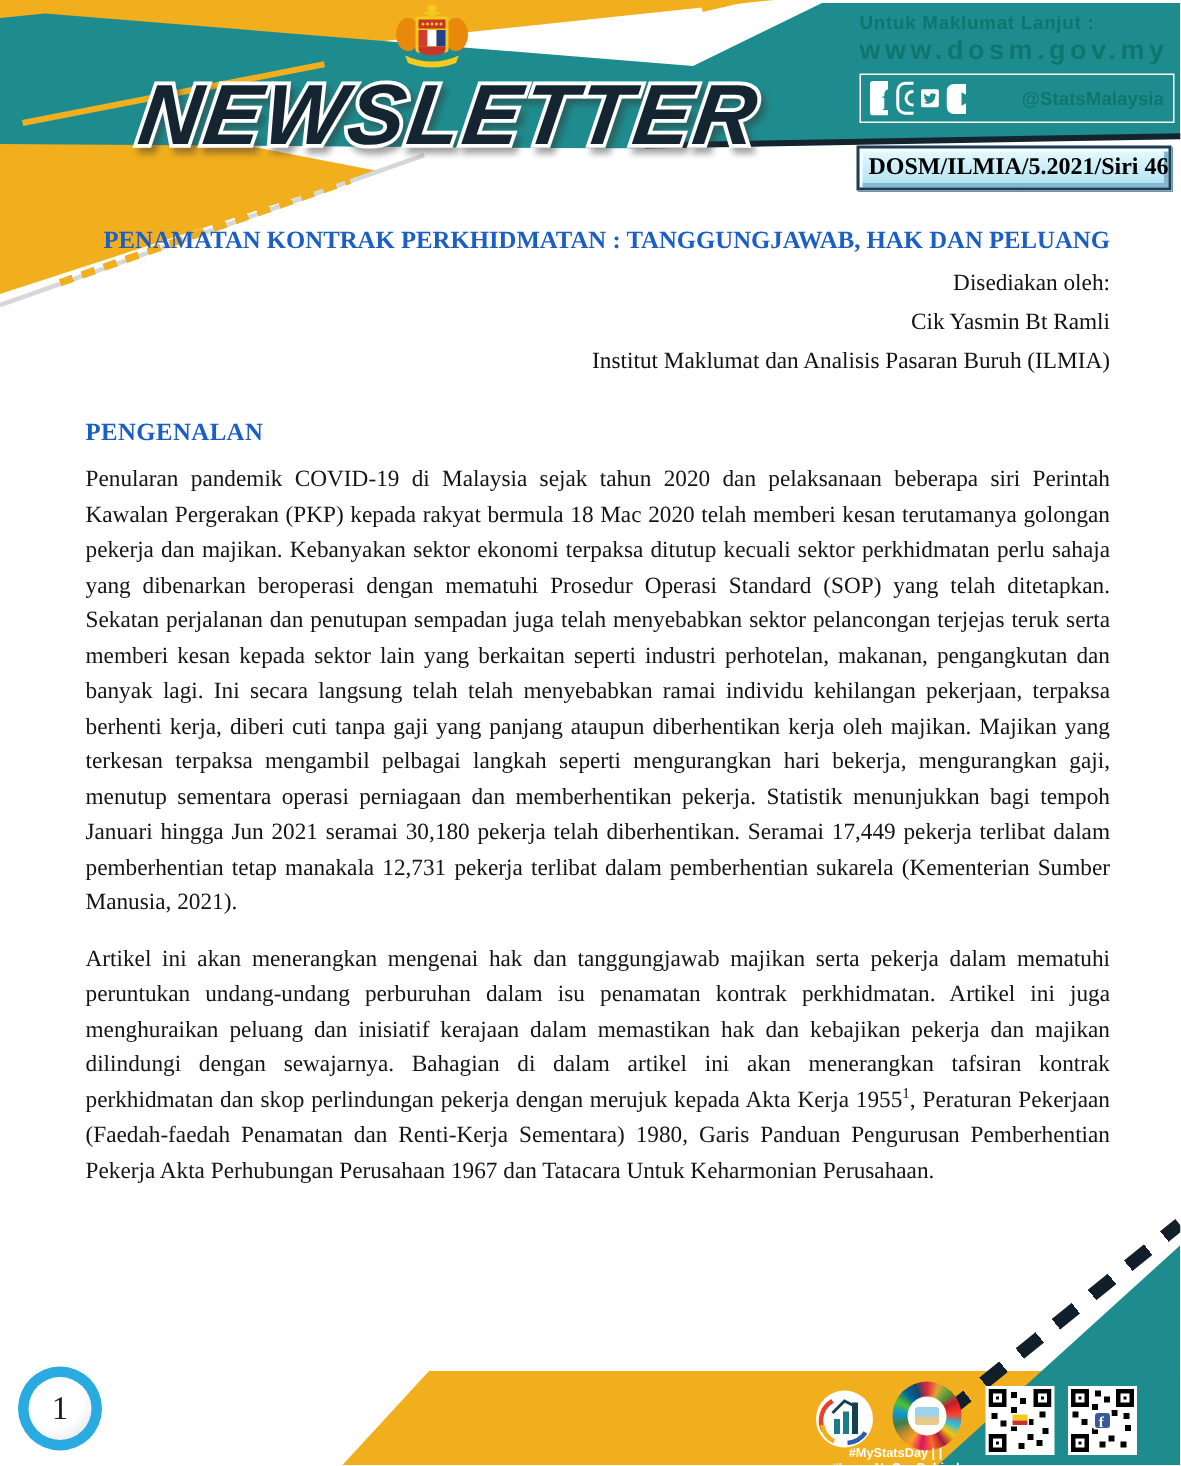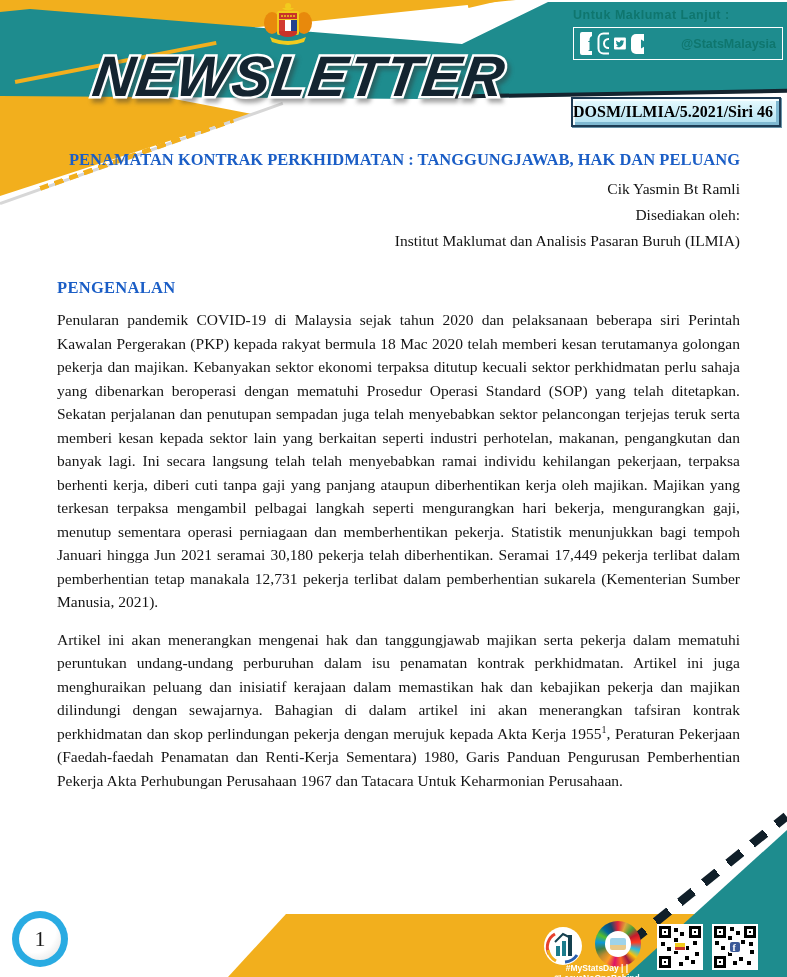--- a/index.html
+++ b/index.html
@@ -37,21 +37,21 @@
   #info-label{font-size:12.5px;font-weight:bold;letter-spacing:.5px;}
   #website{font-size:18px;font-weight:bold;letter-spacing:3px;margin-top:1px;}
   #social-box{margin-top:5px;border:1.5px solid #fff;display:flex;align-items:center;
               gap:5px;padding:4px 6px;justify-content:center;}
   #social-box svg{display:block;}
   #handle{font-size:12.5px;font-weight:bold;margin-left:32px;}
   #series-box{left:571px;top:97px;width:210px;height:30px;z-index:6;
               border:2.5px solid #1D3C55;box-sizing:border-box;
               background:linear-gradient(#e7fbff,#b0e0f0);
               box-shadow:inset 2px 2px 0 #f6feff,inset -3px -3px 0 #7fb9d2,1px 1px 0 #6b93a8;
-              display:flex;align-items:center;justify-content:flex-start;
+              display:flex;align-items:center;justify-content:flex-end;
               font-weight:bold;font-size:16px;color:#000;}
 
   
   #content{position:relative;z-index:2;padding:150px 47px 0 57px;}
   .center{text-align:right;}
   #article-title{color:#1B5EC6;font-weight:bold;font-size:16.5px;margin-bottom:6px;}
   .byline-line{font-size:15.5px;line-height:26px;color:#131313;}
   #section-heading{color:#1B5EC6;font-weight:bold;font-size:16.5px;margin-top:24px;
                    letter-spacing:.3px;}
   .body-par{font-size:15.5px;line-height:23.5px;text-align:justify;margin:10px 0 14px 0;color:#141414;}
@@ -129,20 +129,21 @@
         <rect x="23" y="19" width="6" height="11" fill="#ffffff"></rect>
         <rect x="29" y="19" width="6" height="11" fill="#23408E"></rect>
         <path d="M17 30 h18 v2 a9 4 0 0 1 -18 0 z" fill="#C8332A"></path>
         <path d="M8 36 q18 8 36 0 l-2 5 q-16 6 -32 0 z" fill="#F2CB1D"></path>
       </svg>
     </div>
 
 
     <div class="layer" id="hdr-right">
       <div id="info-label">Untuk Maklumat Lanjut :</div>
+      <div id="website">www.dosm.gov.my</div>
       <div id="social-box">
         <svg width="23" height="23">
           <rect x="0" y="0" width="23" height="23" rx="2" fill="#fff"></rect>
           <text x="8" y="19" font-family="Liberation Serif, serif" font-size="20" font-weight="bold" fill="#1E8C8E">f</text>
         </svg>
         <svg width="23" height="23">
           <rect x="1.5" y="1.5" width="20" height="20" rx="5" fill="none" stroke="#fff" stroke-width="2"></rect>
           <circle cx="11.5" cy="11.5" r="4.5" fill="none" stroke="#fff" stroke-width="2"></circle>
           <circle cx="17.5" cy="5.5" r="1.4" fill="#fff"></circle>
         </svg>
@@ -158,22 +159,22 @@
       </div>
     </div>
 
     <div class="layer" id="series-box">
       <span>DOSM/ILMIA/5.2021/Siri 46</span>
     </div>
   </div>
 
   <div id="content">
     <div class="center" id="article-title">PENAMATAN KONTRAK PERKHIDMATAN : TANGGUNGJAWAB, HAK DAN PELUANG</div>
+    <div class="center byline-line">Disediakan oleh:</div>
     <div class="center byline-line">Cik Yasmin Bt Ramli</div>
-    <div class="center byline-line">Disediakan oleh:</div>
     <div class="center byline-line">Institut Maklumat dan Analisis Pasaran Buruh (ILMIA)</div>
 
     <div id="section-heading">PENGENALAN</div>
 
     <p class="body-par">Penularan pandemik COVID-19 di Malaysia sejak tahun 2020 dan pelaksanaan beberapa siri Perintah Kawalan Pergerakan (PKP) kepada rakyat bermula 18 Mac 2020 telah memberi kesan terutamanya golongan pekerja dan majikan. Kebanyakan sektor ekonomi terpaksa ditutup kecuali sektor perkhidmatan perlu sahaja yang dibenarkan beroperasi dengan mematuhi Prosedur Operasi Standard (SOP) yang telah ditetapkan. Sekatan perjalanan dan penutupan sempadan juga telah menyebabkan sektor pelancongan terjejas teruk serta memberi kesan kepada sektor lain yang berkaitan seperti industri perhotelan, makanan, pengangkutan dan banyak lagi. Ini secara langsung telah telah menyebabkan ramai individu kehilangan pekerjaan, terpaksa berhenti kerja, diberi cuti tanpa gaji yang panjang ataupun diberhentikan kerja oleh majikan. Majikan yang terkesan terpaksa mengambil pelbagai langkah seperti mengurangkan hari bekerja, mengurangkan gaji, menutup sementara operasi perniagaan dan memberhentikan pekerja. Statistik menunjukkan bagi tempoh Januari hingga Jun 2021 seramai 30,180 pekerja telah diberhentikan. Seramai 17,449 pekerja terlibat dalam pemberhentian tetap manakala 12,731 pekerja terlibat dalam pemberhentian sukarela (Kementerian Sumber Manusia, 2021).</p>
 
     <p class="body-par"><span>Artikel ini akan menerangkan mengenai hak dan tanggungjawab majikan serta pekerja dalam mematuhi peruntukan undang-undang perburuhan dalam isu penamatan kontrak perkhidmatan. Artikel ini juga menghuraikan peluang dan inisiatif kerajaan dalam memastikan hak dan kebajikan pekerja dan majikan dilindungi dengan sewajarnya. Bahagian di dalam artikel ini akan menerangkan tafsiran kontrak perkhidmatan dan skop perlindungan pekerja dengan merujuk kepada Akta Kerja 1955</span><sup>1</sup><span>, Peraturan Pekerjaan (Faedah-faedah Penamatan dan Renti-Kerja Sementara) 1980, Garis Panduan Pengurusan Pemberhentian Pekerja Akta Perhubungan Perusahaan 1967 dan Tatacara Untuk Keharmonian Perusahaan.</span></p>
   </div>
 
   <div id="footer">

